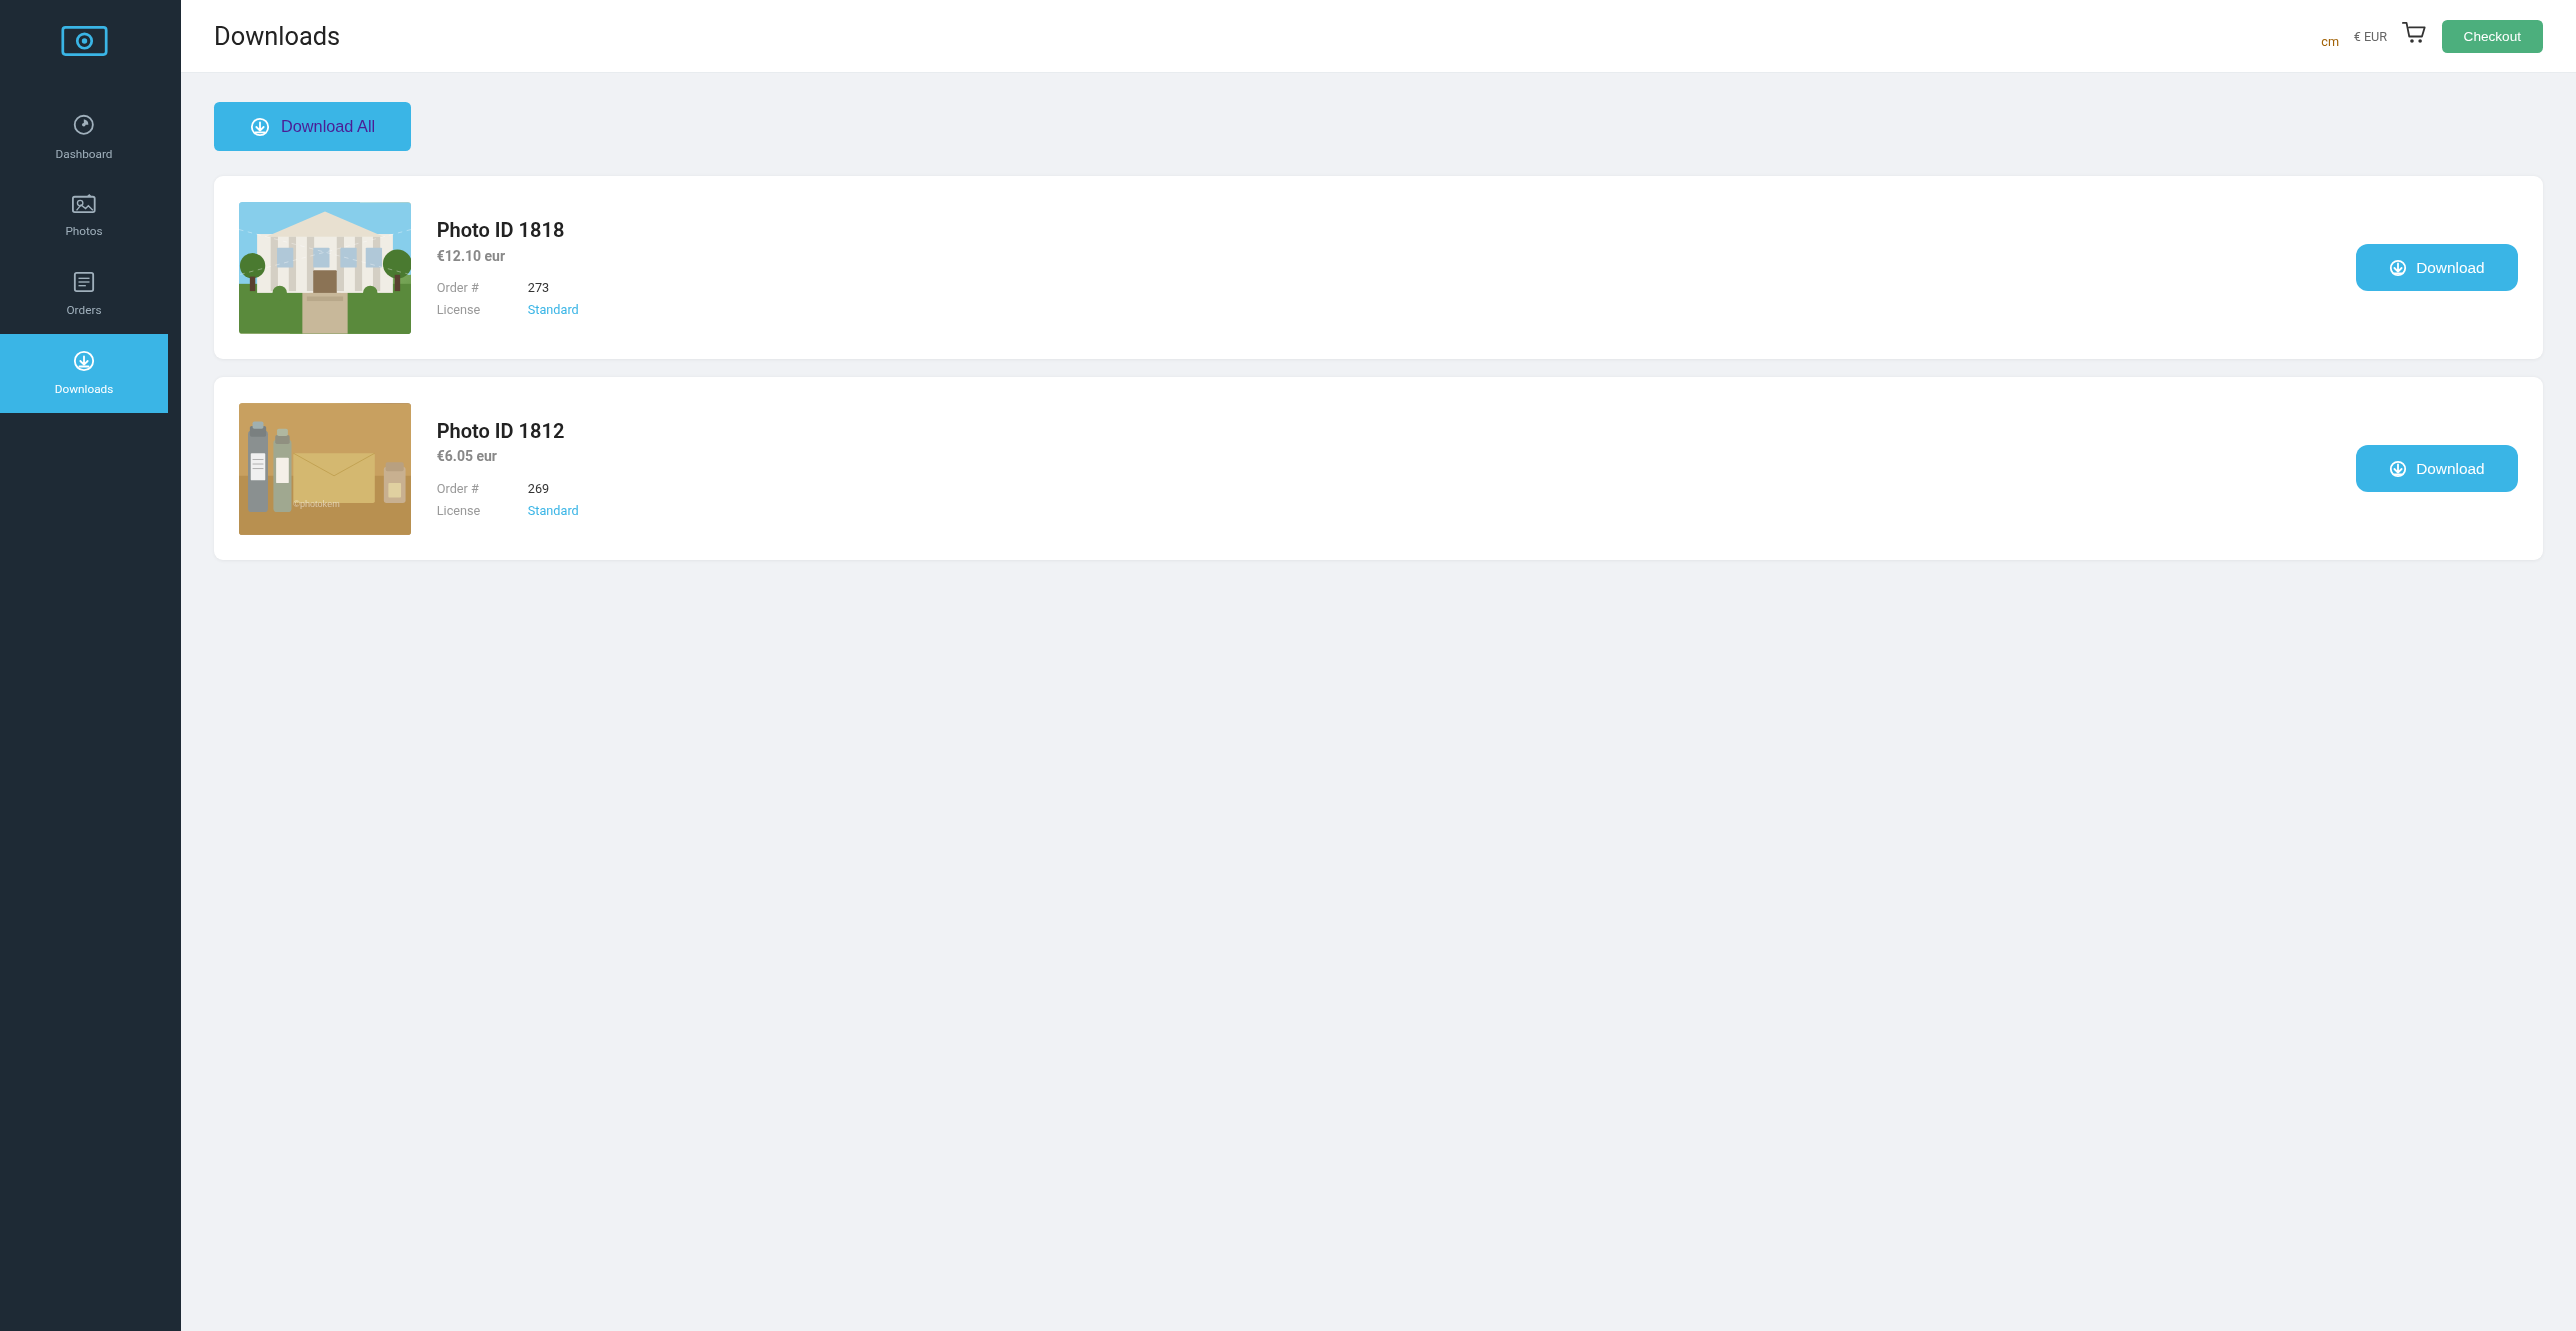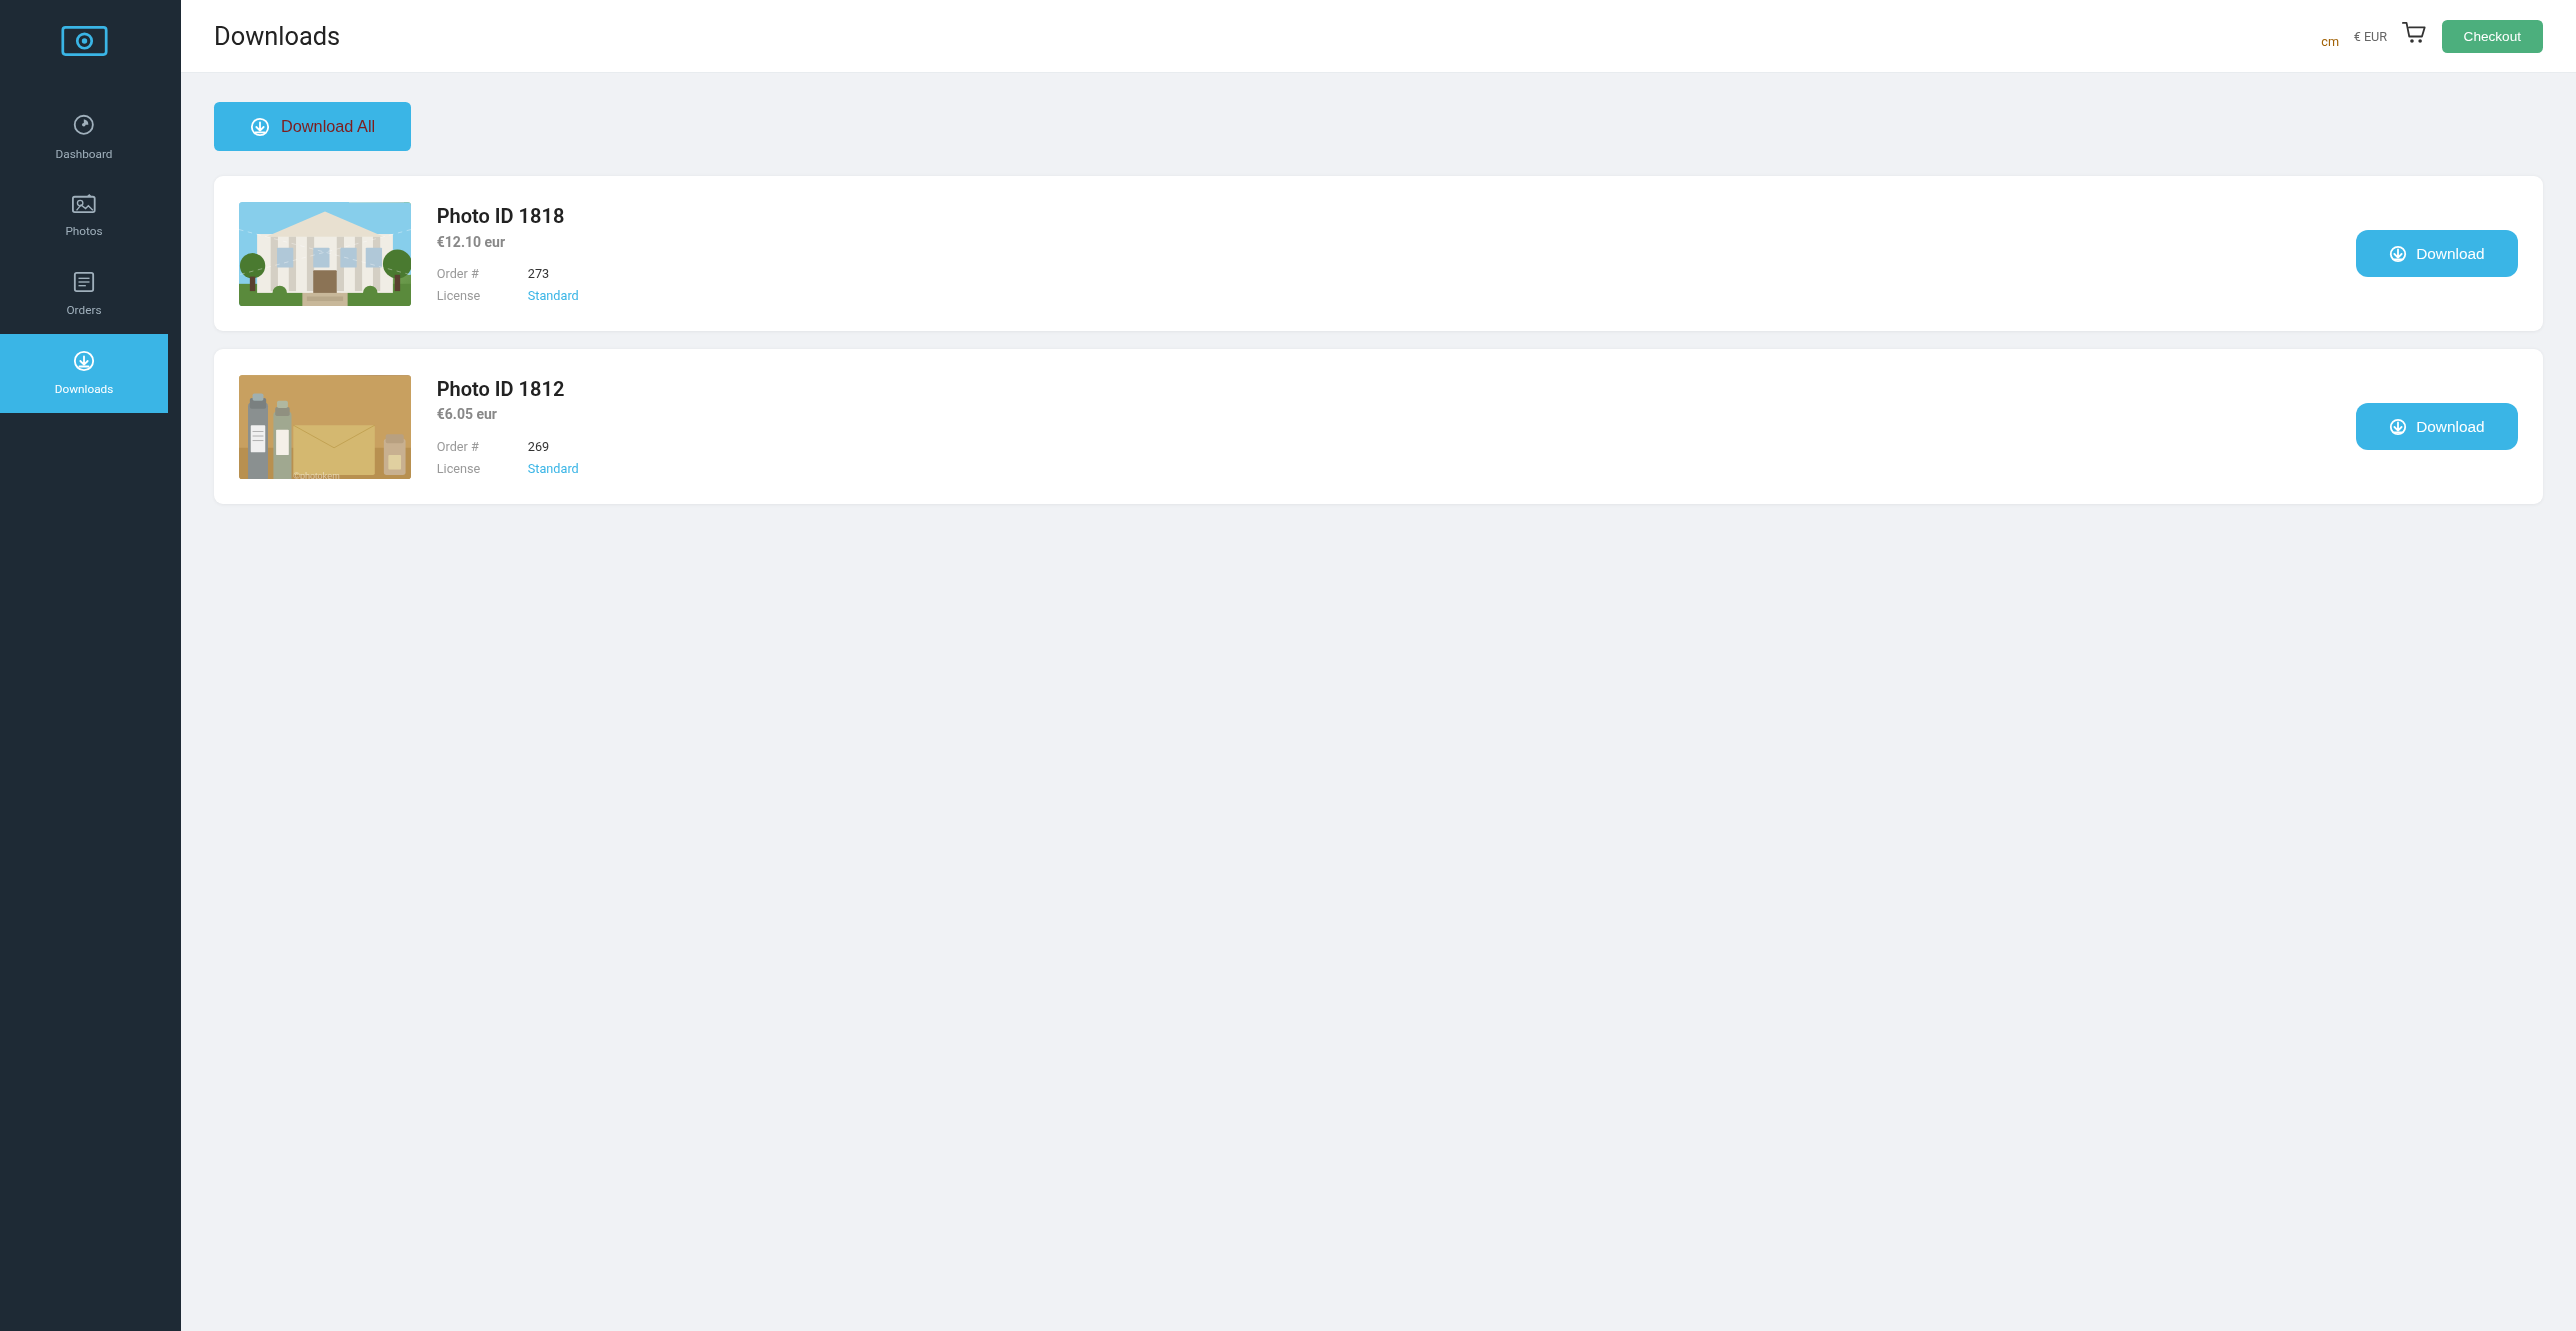--- a/index.html
+++ b/index.html
@@ -101,21 +101,21 @@
 
     
     .content {
       padding: 29px 33px;
       flex: 1;
     }
 
     
     .download-all-btn {
       background: #3ab5e6;
-      color: #7f1d1d;
+      color: #4c1d95;
       border: none;
       border-radius: 5.4px;
       padding: 14.5px 36px;
       font-size: 16.3px;
       cursor: pointer;
       display: flex;
       align-items: center;
       gap: 11px;
       font-weight: 500;
       margin-bottom: 25.4px;
@@ -127,21 +127,21 @@
       border-radius: 9px;
       padding: 25.4px 25.4px;
       display: flex;
       align-items: center;
       gap: 25.4px;
       margin-bottom: 18px;
       box-shadow: 0 0.9px 3.6px rgba(0,0,0,0.06);
     }
     .photo-thumb {
       width: 172px;
-      height: 104px;
+      height: 132px;
       object-fit: cover;
       border-radius: 3.6px;
       flex-shrink: 0;
       background: #ccc;
       overflow: hidden;
     }
     .photo-info {
       flex: 1;
     }
     .photo-id {

